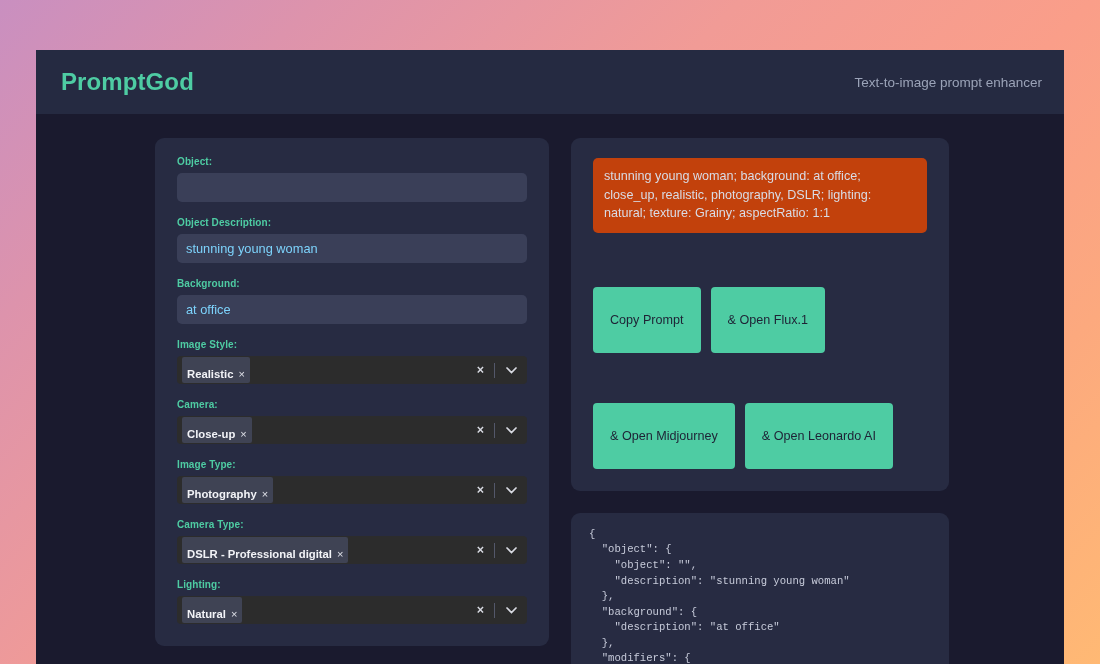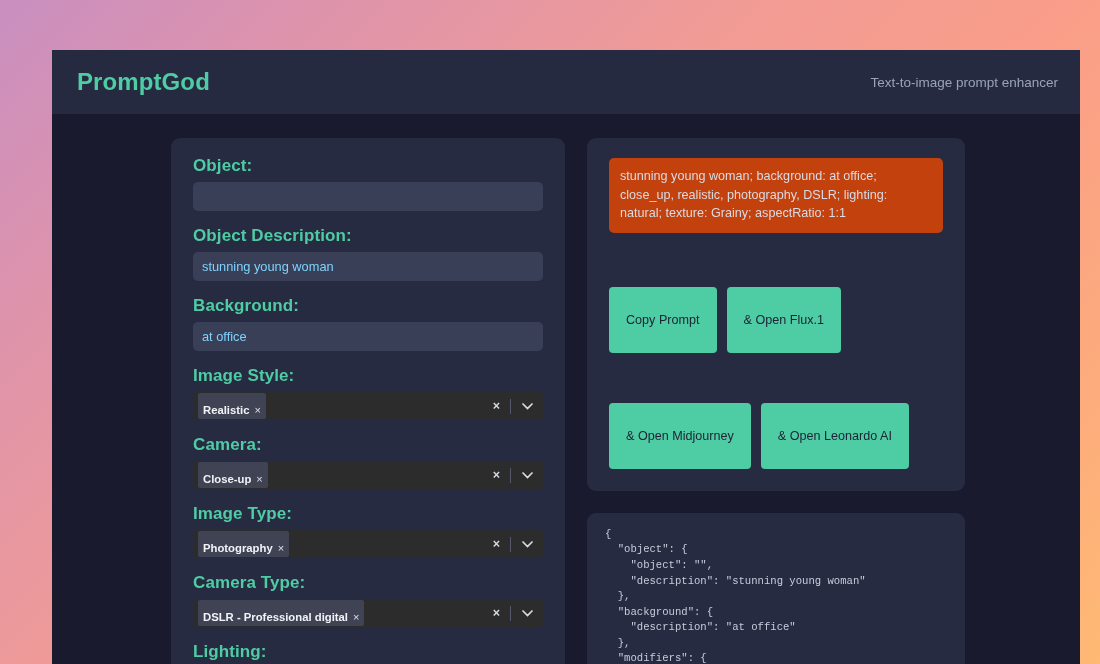--- a/index.html
+++ b/index.html
@@ -19,21 +19,21 @@
         #f19b96 42%,
         #fa9e89 62%,
         #fca97e 80%,
         #ffb974 100%);
     position: relative;
   }
 
   
   .app-window {
     position: absolute;
-    left: 52px;
+    left: 36px;
     top: 50px;
     width: 1028px;
     height: 614px;
     background: #1a1a2e;
     overflow: hidden;
     display: flex;
     flex-direction: column;
   }
 
   
@@ -89,21 +89,21 @@
   }
   .card-form { padding-top: 18px; }
 
   
   .field { margin-bottom: 15px; }
   .field:last-child { margin-bottom: 0; }
 
   .field-label {
     display: block;
     color: #4ecca3;
-    font-size: 17px;
+    font-size: 10px;
     font-weight: bold;
     margin-bottom: 6px;
     letter-spacing: .1px;
   }
 
   .text-input {
     width: 100%;
     height: 29px;
     background: #3a3f58;
     border: none;

